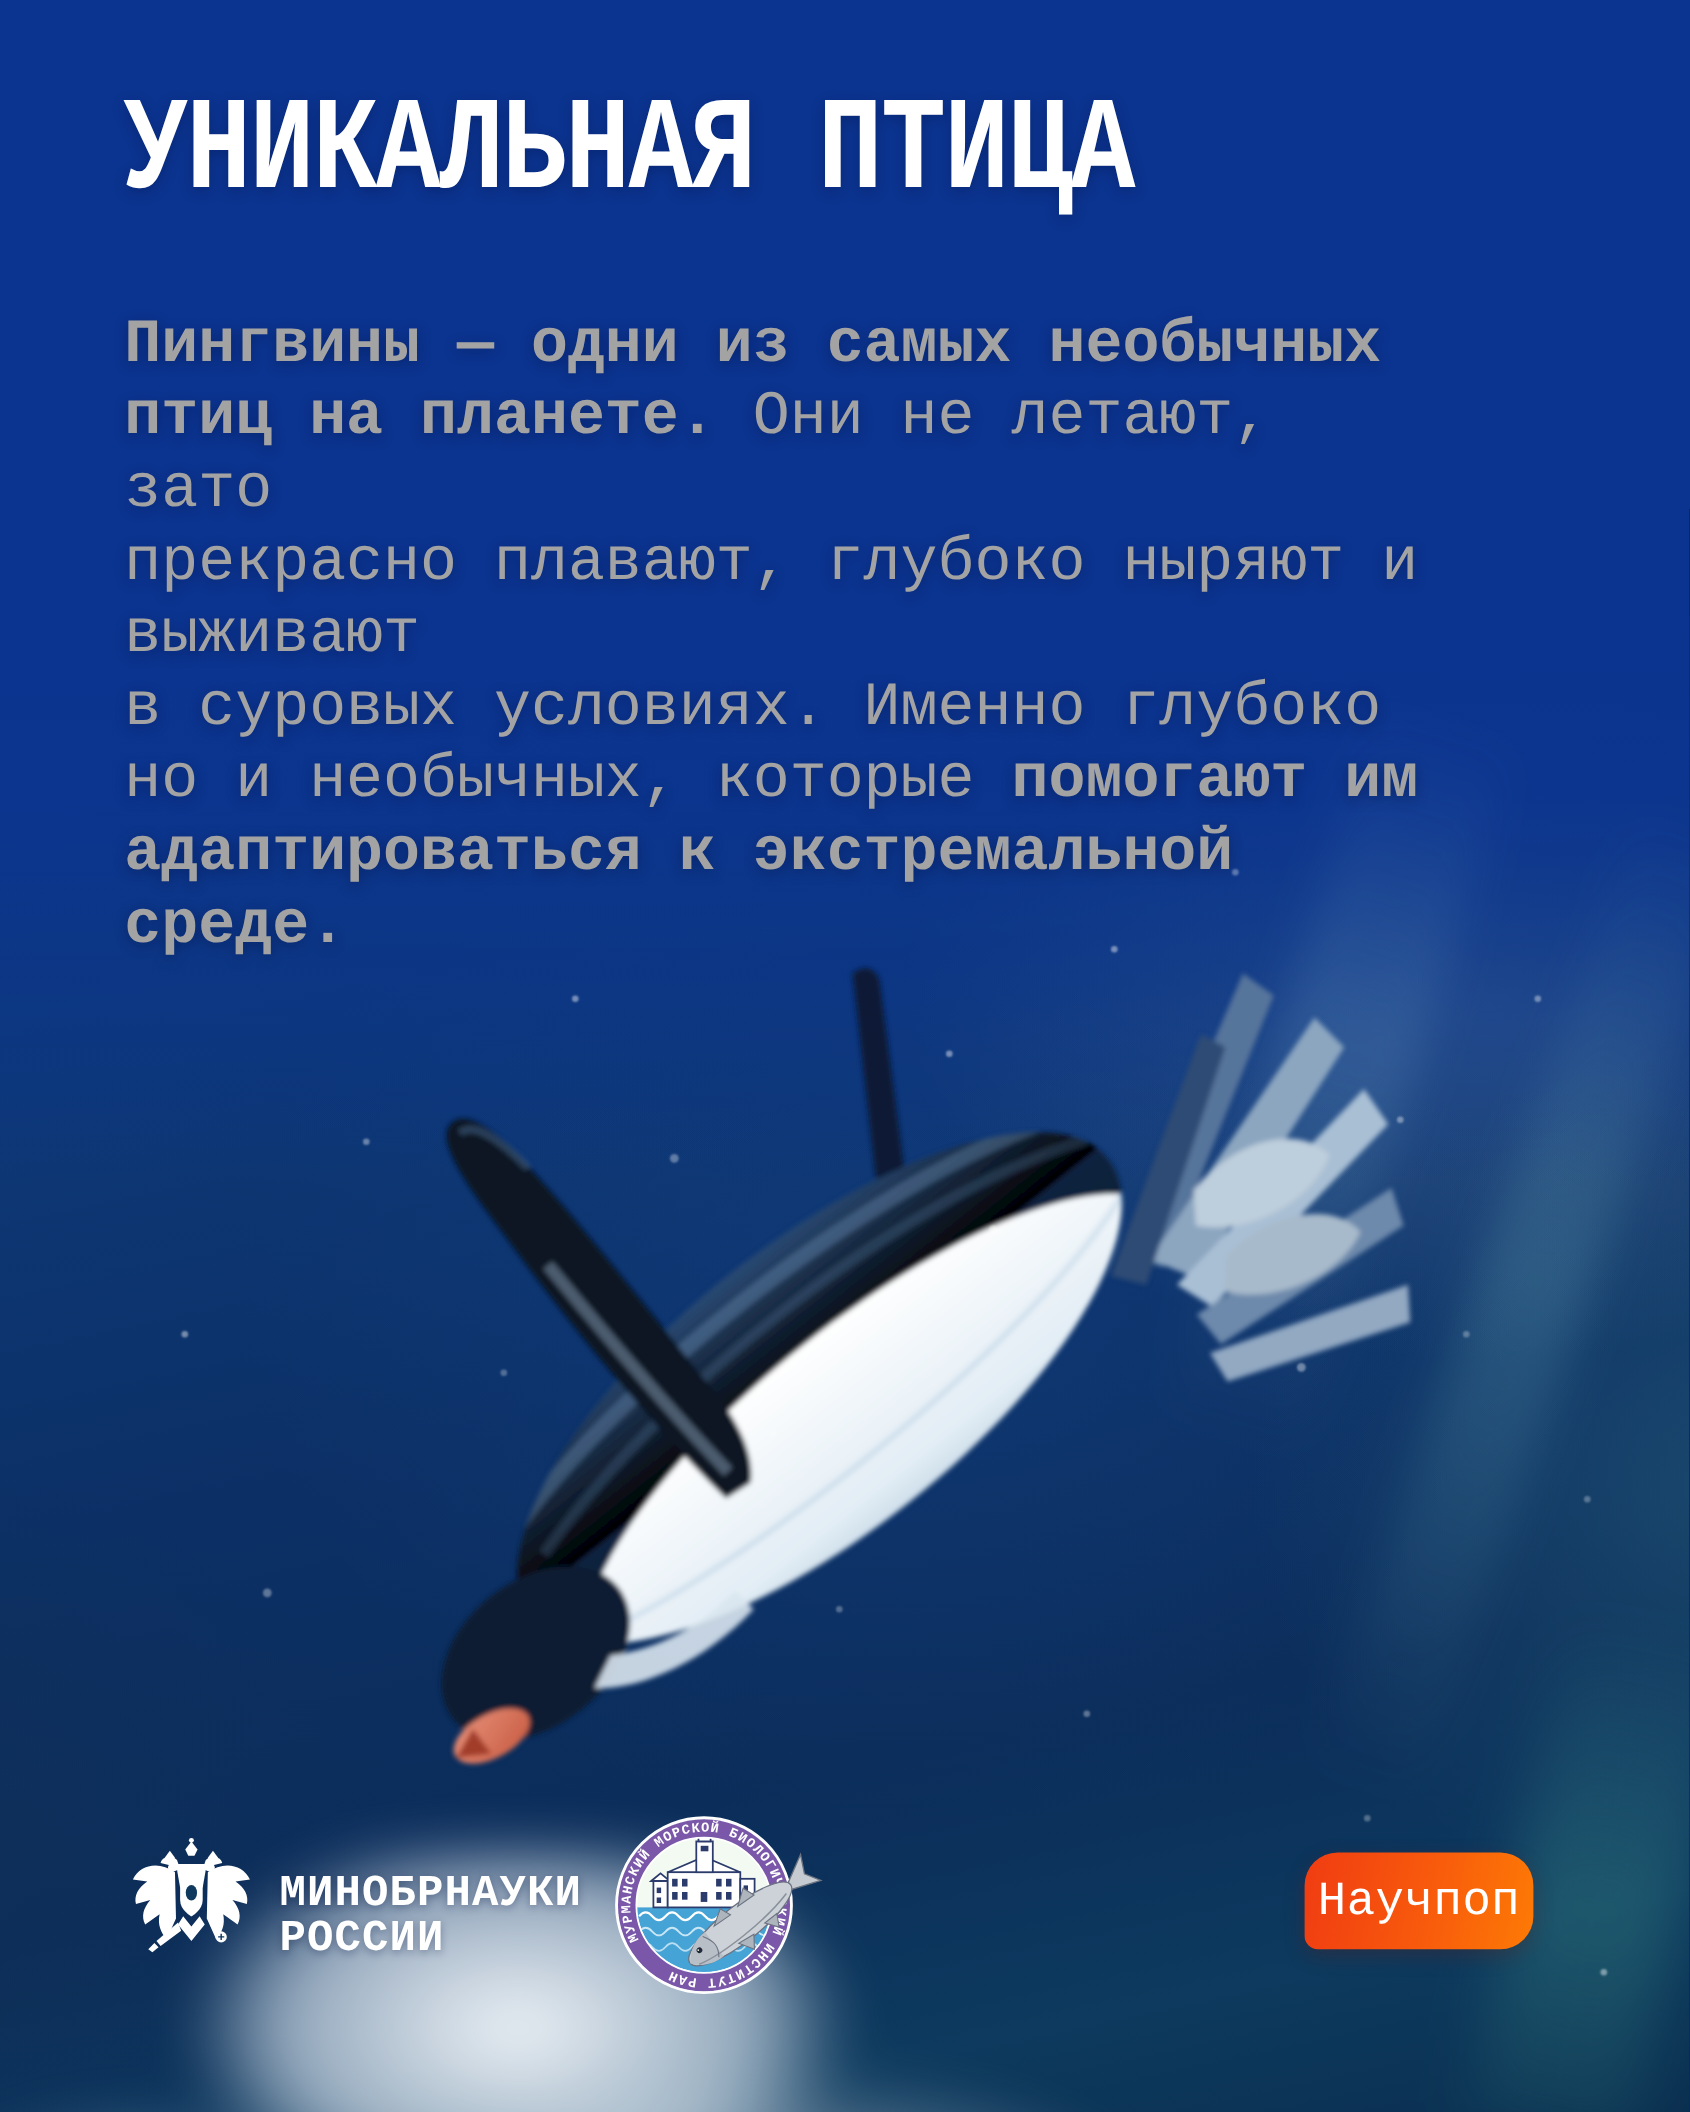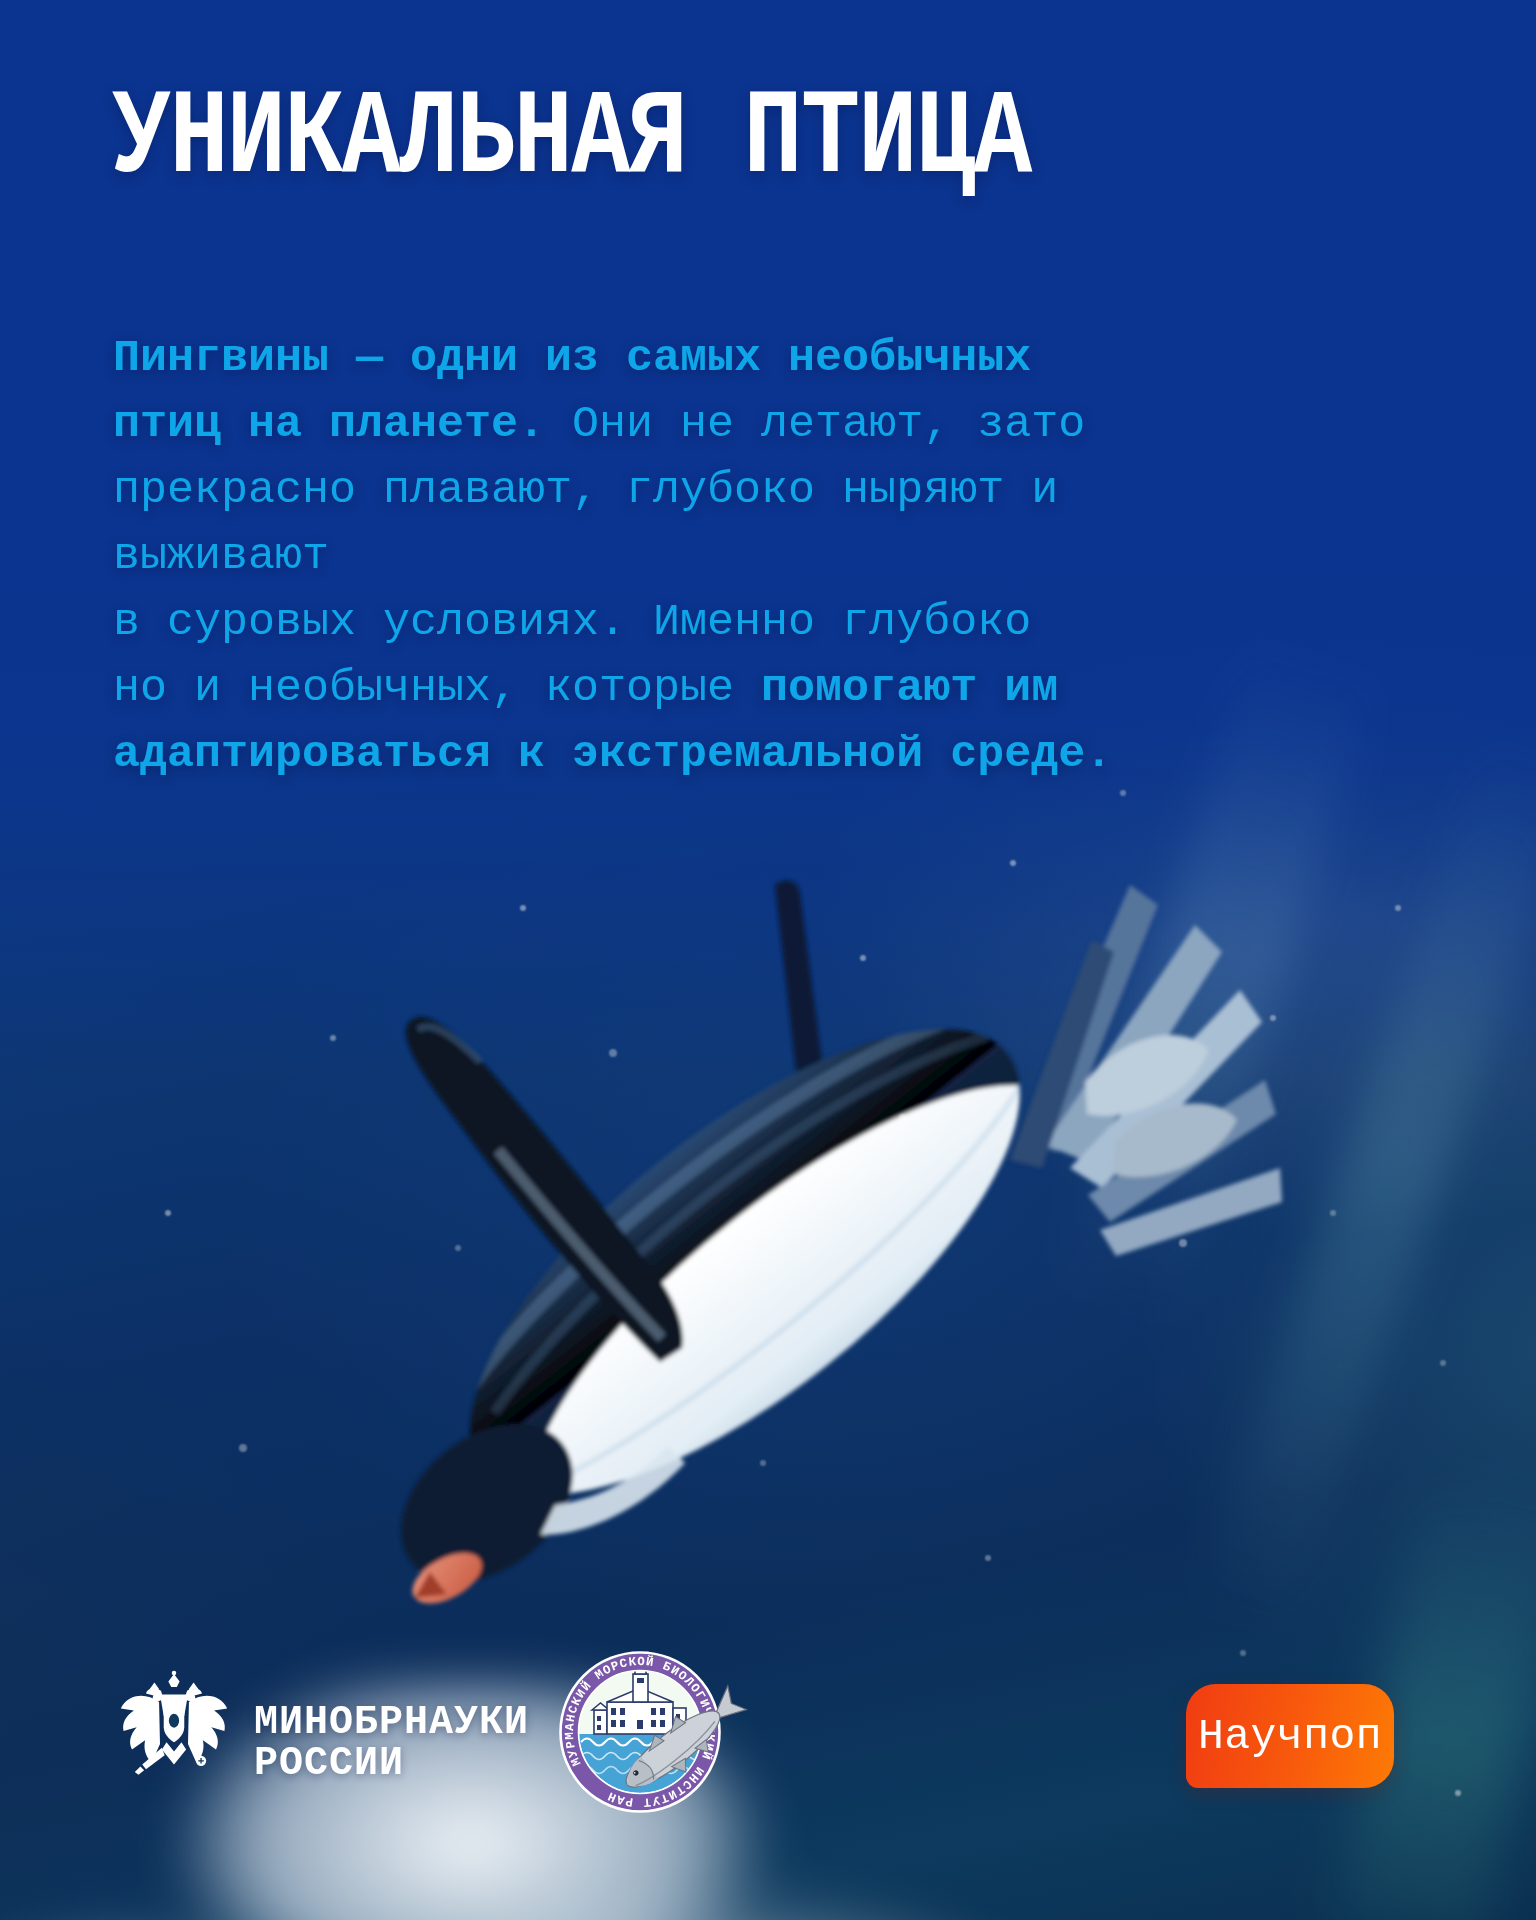--- a/index.html
+++ b/index.html
@@ -54,35 +54,34 @@
   
   .title{
     position:absolute;left:112px;top:76px;margin:0;
     color:#FFFFFF;font-size:120px;font-weight:700;line-height:1.05;
     letter-spacing:-2px;white-space:nowrap;
     transform:scaleX(.82);transform-origin:left top;
     text-shadow:0 4px 14px rgba(2,14,60,.30);
   }
   .body{
     position:absolute;left:113px;top:280px;width:1180px;
-    color:#0ea5e9;font-size:45px;line-height:66px;font-weight:400;
+    color:#a3a3a3;font-size:56px;line-height:66px;font-weight:400;
     text-shadow:0 3px 12px rgba(2,16,60,.40);
-    margin-top:46px;
   }
   .body .b{font-weight:700;}
   
   .eagle{position:absolute;left:118px;top:1666px;width:112px;height:128px;}
   .ministry{
     position:absolute;left:254px;top:1702px;color:#FFFFFF;
     font-size:40px;font-weight:700;line-height:41px;letter-spacing:1px;
     text-shadow:0 2px 8px rgba(2,16,60,.35);
   }
   .mmbi{position:absolute;left:545px;top:1646px;width:210px;height:235px;}
   .badge{
-    position:absolute;left:1186px;top:1684px;width:208px;height:104px;
+    position:absolute;left:1186px;top:1684px;width:208px;height:88px;
     border-radius:30px 30px 30px 12px;
     background:linear-gradient(100deg,#F03C12 0%,#F85B0C 55%,#FD7A05 100%);
     display:flex;align-items:center;justify-content:center;
     box-shadow:0 6px 18px rgba(120,20,0,.25);
   }
   .badge span{color:#FFFFFF;font-size:43px;font-weight:400;letter-spacing:.5px;}
 </style>
 </head>
 <body>
 

